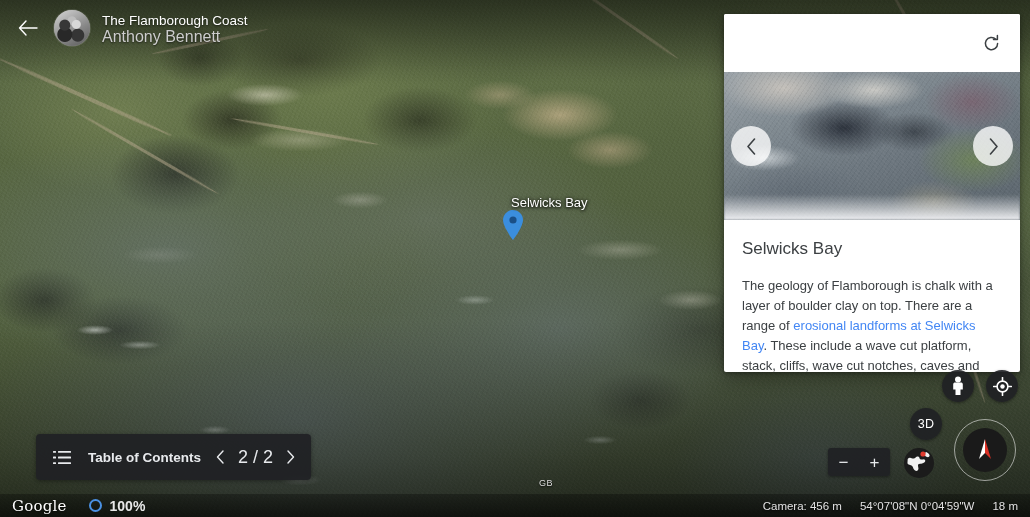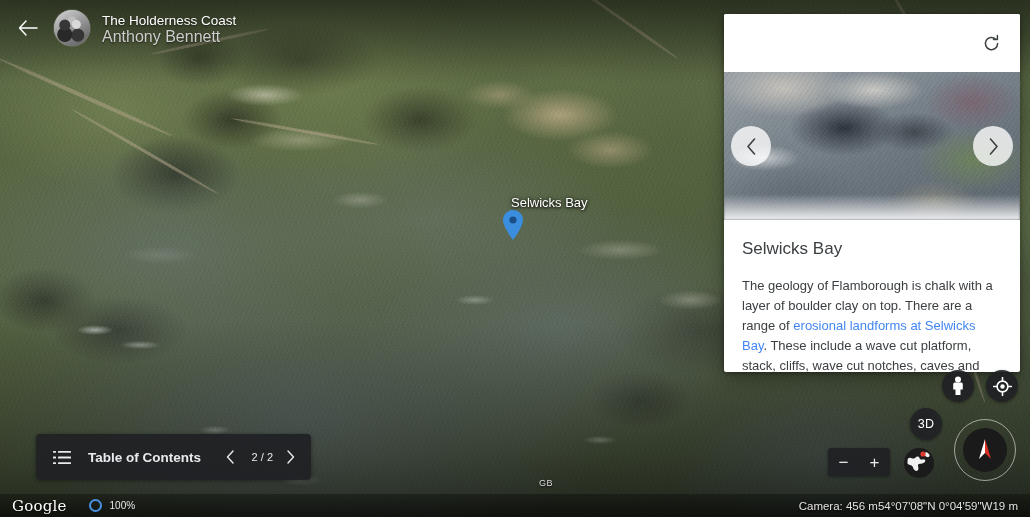--- a/index.html
+++ b/index.html
@@ -259,21 +259,21 @@
   }
   #toc-label {
     color: #e8eaed; font-size: 13.5px; flex: 1 1 auto; padding-left: 6px; font-weight: bold;
   }
   .toc-nav {
     width: 26px; height: 30px;
     display: flex; align-items: center; justify-content: center;
     cursor: pointer;
   }
   #toc-counter {
-    color: #e8eaed; font-size: 11px; padding: 0 4px; min-width: 34px; text-align: right;
+    color: #e8eaed; font-size: 18px; padding: 0 4px; min-width: 34px; text-align: right;
   }
 
   
   .round-btn {
     position: absolute;
     border-radius: 50%;
     background: rgba(32,33,36,.92);
     display: flex; align-items: center; justify-content: center;
     cursor: pointer;
     box-shadow: 0 1px 3px rgba(0,0,0,.4);
@@ -323,23 +323,23 @@
     font-size: 15px; letter-spacing: .2px; color: #fff;
     font-family: "DejaVu Serif", serif;
     text-shadow: 0 1px 2px rgba(0,0,0,.7);
     margin-right: 22px;
   }
   #progress-wrap { display: flex; align-items: center; gap: 8px; }
   #progress-ring {
     width: 13px; height: 13px; border-radius: 50%;
     border: 2.5px solid #4a90e2;
   }
-  #progress-label { color: #e8e8e8; font-size: 10px; }
+  #progress-label { color: #e8e8e8; font-size: 14px; font-weight: bold; }
   #status-right {
-    margin-left: auto; display: flex; align-items: flex-start; 
+    margin-left: auto; display: flex; align-items: flex-start; gap: 18px;
     text-shadow: 0 1px 2px rgba(0,0,0,.8);
   }
 </style>
 </head>
 <body>
 
 <div id="app">
 
   <div id="map">
     <div class="terrain t-fields"></div>
@@ -374,21 +374,21 @@
   <div id="header">
     <div id="back-button">
       <svg width="20" height="16" viewBox="0 0 20 16">
         <path d="M8 1L1.5 8 8 15M1.5 8H19" stroke="#ffffff" stroke-width="1.4" fill="none" stroke-linecap="round" stroke-linejoin="round"></path>
       </svg>
     </div>
     <div id="avatar">
       <div class="av-bg"></div>
     </div>
     <div id="header-text">
-      <div id="project-title">The Holderness Coast</div>
+      <div id="project-title">The Flamborough Coast</div>
       <div id="project-author">Anthony Bennett</div>
     </div>
   </div>
 
   <div id="info-card">
 
     <div id="card-toolbar">
       <div id="refresh-button">
         <svg width="19" height="19" viewBox="0 0 19 19">
           <path d="M15.6 9.5a6.1 6.1 0 1 1-1.8-4.3" stroke="#3c4043" stroke-width="1.5" fill="none" stroke-linecap="round"></path>
@@ -493,17 +493,17 @@
 
   <div id="status-bar">
     <div id="google-logo">Google</div>
     <div id="progress-wrap">
       <div id="progress-ring"></div>
       <div id="progress-label">100%</div>
     </div>
     <div id="status-right">
       <span>Camera: 456 m</span>
       <span>54°07'08"N 0°04'59"W</span>
-      <span>19 m</span>
+      <span>18 m</span>
     </div>
   </div>
 
 </div>
 
 </body></html>

